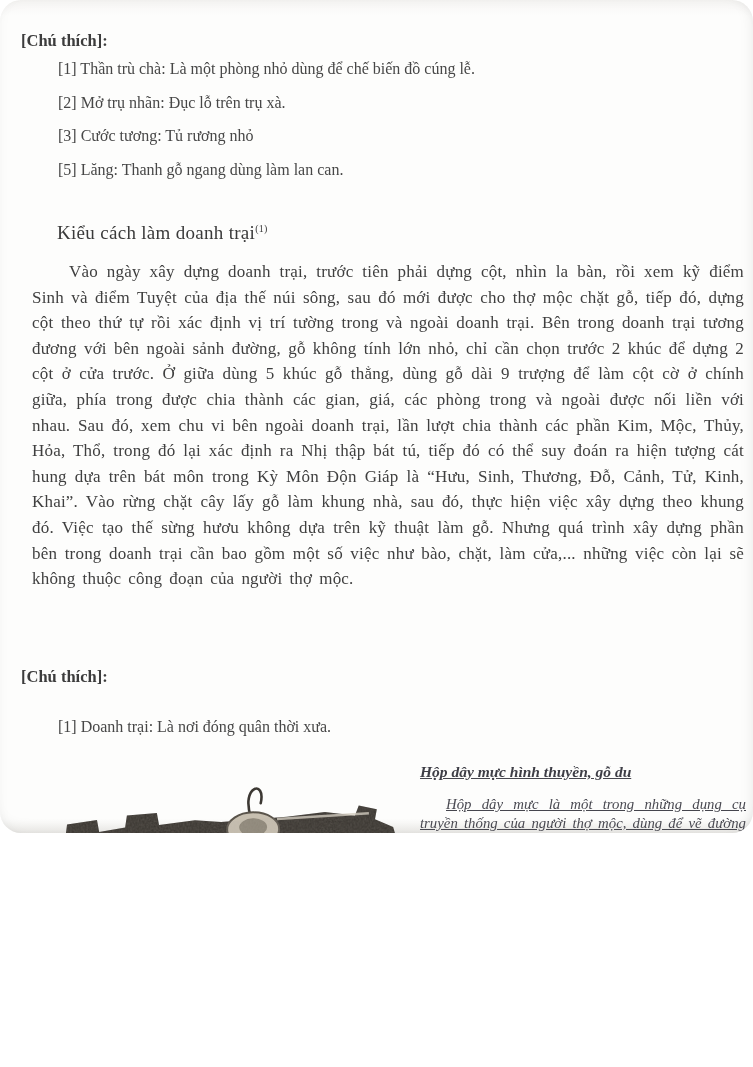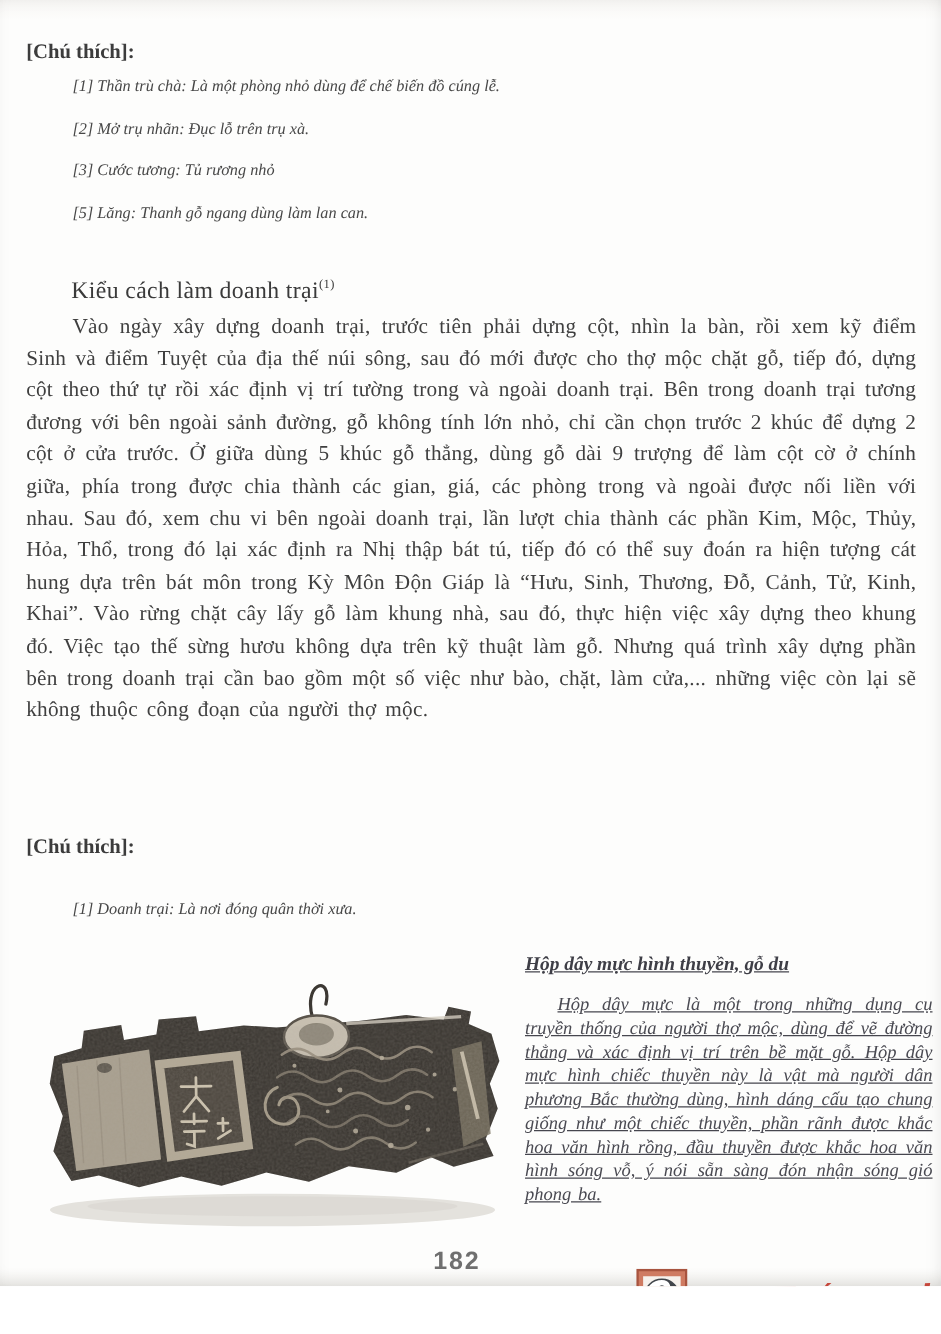--- a/index.html
+++ b/index.html
@@ -1,41 +1,42 @@
 <!DOCTYPE html>
 <html lang="vi"><head>
 <meta charset="utf-8">
 <style>
   html,body{margin:0;padding:0;background:#ffffff;}
   .page{
     position:relative;
-    width:753px;height:1029px;
+    width:753px;height:833px;
     margin:0 auto;
     font-family:"Liberation Serif","DejaVu Serif",serif;
     color:#3f3f3f;
     background:linear-gradient(180deg,#f7f6f4 0,#fdfdfc 16px,#fdfdfc calc(100% - 14px),#f2f1ee 100%);
     box-shadow:inset -10px 0 16px -12px rgba(0,0,0,.10),
                inset 10px 0 16px -14px rgba(0,0,0,.05),
                inset 0 -12px 18px -14px rgba(0,0,0,.14),
                inset 0 10px 16px -14px rgba(0,0,0,.07);
     overflow:hidden;
+    border-radius:21px;
   }
   .fn{position:absolute;left:21px;width:705px;color:#474747;}
   .fn-top{top:30px;}
   .fn-bottom{top:666px;}
   .fn-header{font-weight:bold;font-size:16.5px;line-height:22px;color:#3c3c3c;}
-  .fn-item{margin-left:37px;font-size:13px;line-height:33.5px;white-space:nowrap;font-style:italic;}
+  .fn-item{margin-left:37px;font-size:16px;line-height:33.5px;white-space:nowrap;}
   .fn-bottom .fn-item{line-height:30px;margin-top:24px;}
   .article-title{
     position:absolute;top:222px;left:57px;margin:0;
     font-size:19px;font-weight:normal;color:#3a3a3a;letter-spacing:.3px;
   }
   .article-title sup{font-size:10px;vertical-align:super;}
   .body-text{
-    position:absolute;top:248px;left:21px;width:712px;margin:0;
+    position:absolute;top:248px;left:21px;width:712px;margin:11px;
     font-size:17px;line-height:25.6px;color:#3f3f3f;
     text-align:justify;text-indent:37px;word-spacing:2.6px;letter-spacing:.2px;
   }
   .figure{position:absolute;left:26px;top:778px;width:388px;height:218px;margin:0;}
   .caption{position:absolute;left:420px;top:762px;width:326px;color:#46464e;text-decoration:underline;}
   .caption-title{font-style:italic;font-weight:bold;font-size:15.5px;line-height:20px;color:#3e3e46;}
   .caption-body{
     margin:13px 0 5px 0;font-style:italic;font-size:14.8px;line-height:19px;
     text-align:justify;text-indent:26px;word-spacing:1.8px;color:#4a4a52;
   }

